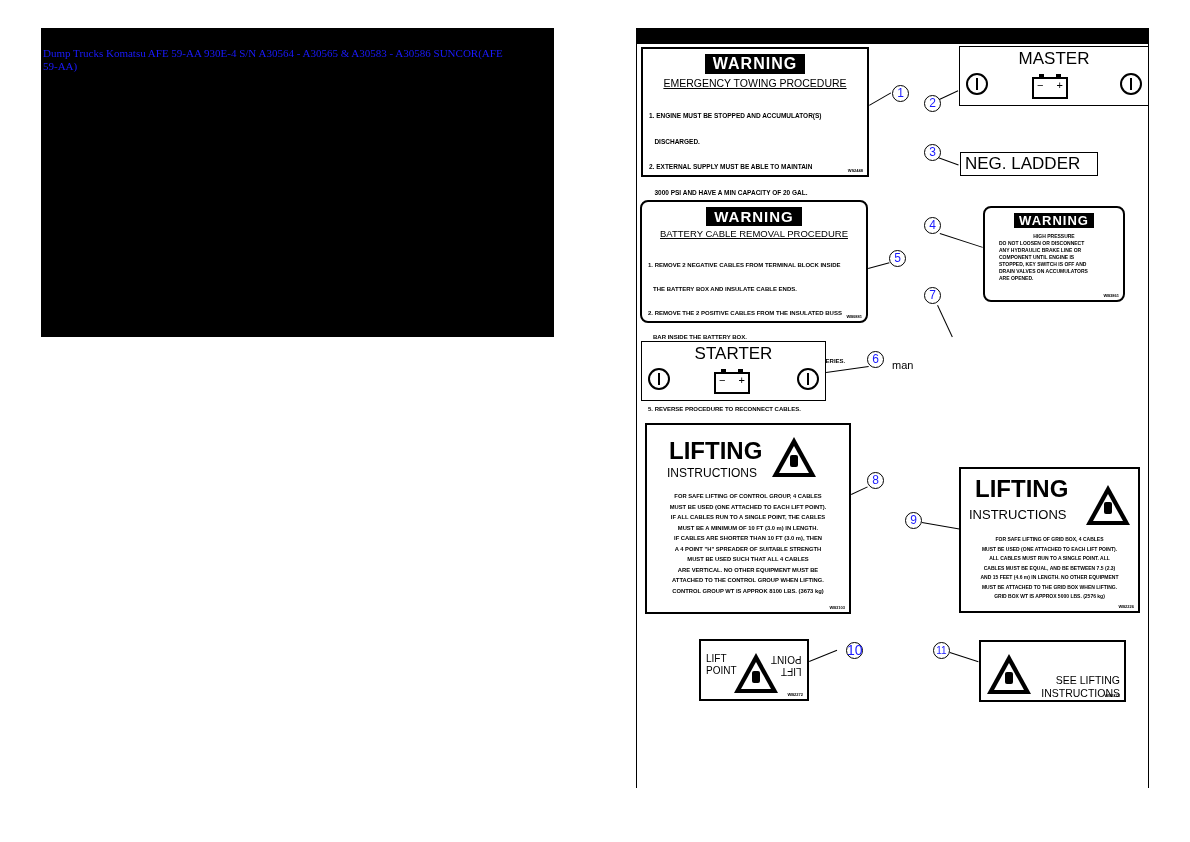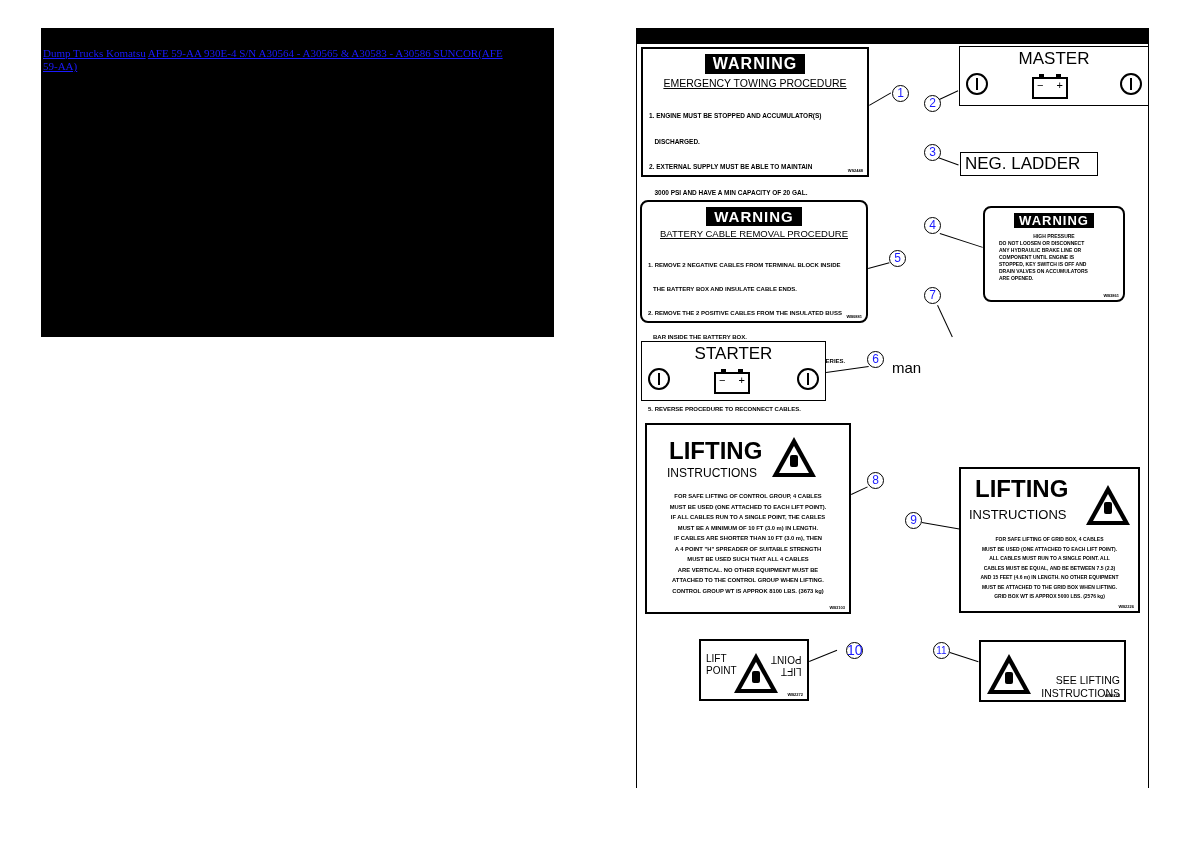--- a/index.html
+++ b/index.html
@@ -1,19 +1,19 @@
 <!DOCTYPE html>
 <html><head>
 <meta charset="utf-8">
 <style>
   html,body{margin:0;padding:0;background:#fff;}
   body{width:1190px;height:842px;position:relative;overflow:hidden;font-family:"Liberation Sans",sans-serif;}
   .left-panel{position:absolute;left:41px;top:28px;width:513px;height:309px;background:#000;}
   .crumb{position:absolute;left:2px;top:19px;width:470px;font-family:"Liberation Serif",serif;font-size:11px;line-height:13px;color:#1a1aff;}
-  .crumb a{color:#1a1aff;text-decoration:underline;cursor:pointer;}
+  .crumb a{color:#1a1aff;cursor:pointer;}
   .right-panel{position:absolute;left:636px;top:28px;width:513px;height:760px;background:#fff;border-left:1px solid #000;border-right:1px solid #000;box-sizing:border-box;}
   .top-bar{position:absolute;left:0;top:0;width:100%;height:16px;background:#000;}
   .decal{position:absolute;background:#fff;border:2px solid #000;box-sizing:border-box;color:#000;}
   .rounded{border-radius:8px;}
   .warn-head{display:inline-block;background:#000;color:#fff;font-weight:bold;letter-spacing:1px;}
   .center{text-align:center;}
   .small{font-size:6.5px;line-height:8.5px;font-weight:bold;}
   .code{position:absolute;right:4px;bottom:2px;font-size:4px;font-weight:bold;}
   .callout{position:absolute;width:17px;height:17px;border:1px solid #000;border-radius:50%;background:#fff;box-sizing:border-box;color:#1a1aff;font-size:12px;line-height:15px;text-align:center;}
   .leader{position:absolute;height:1px;background:#000;transform-origin:0 0;}
@@ -112,21 +112,21 @@
     <div class="center" style="font-size:17px;margin-top:2px;">STARTER</div>
     <div class="term" style="left:6px;top:26px;"></div>
     <div class="battery" style="left:72px;top:30px;">
         <span style="position:absolute;left:3px;top:0;">−</span>
         <span style="position:absolute;right:3px;top:0;">+</span>
       </div>
     <div class="term" style="left:155px;top:26px;"></div>
   </div>
   <div class="leader" style="left:189px;top:344px;width:43px;transform:rotate(-8deg);"></div>
   <div class="callout" style="left:230px;top:323px;">6</div>
-  <div style="position:absolute;left:255px;top:331px;font-size:15px;">man</div>
+  <div style="position:absolute;left:255px;top:331px;font-size:11px;">man</div>
 
   <div class="leader" style="left:301px;top:277px;width:35px;transform:rotate(65deg);"></div>
   <div class="callout" style="left:287px;top:259px;">7</div>
 
   <div class="decal" style="left:8px;top:395px;width:206px;height:191px;">
     <div style="position:absolute;left:22px;top:12px;font-size:24px;font-weight:bold;">LIFTING</div>
     <div style="position:absolute;left:20px;top:41px;font-size:12px;">INSTRUCTIONS</div>
     <div class="tri" style="left:125px;top:12px;"></div>
     <div class="tri-inner" style="left:132px;top:21px;"></div>
     <div class="hook" style="left:143px;top:30px;"></div>

